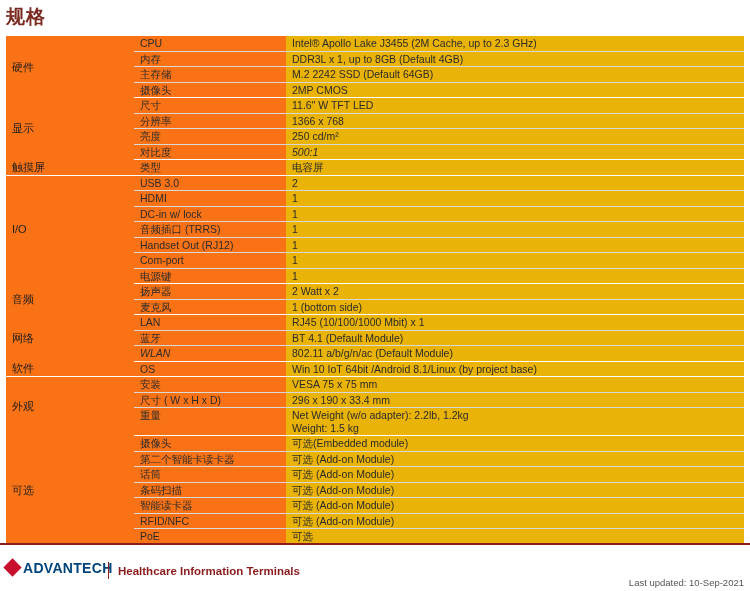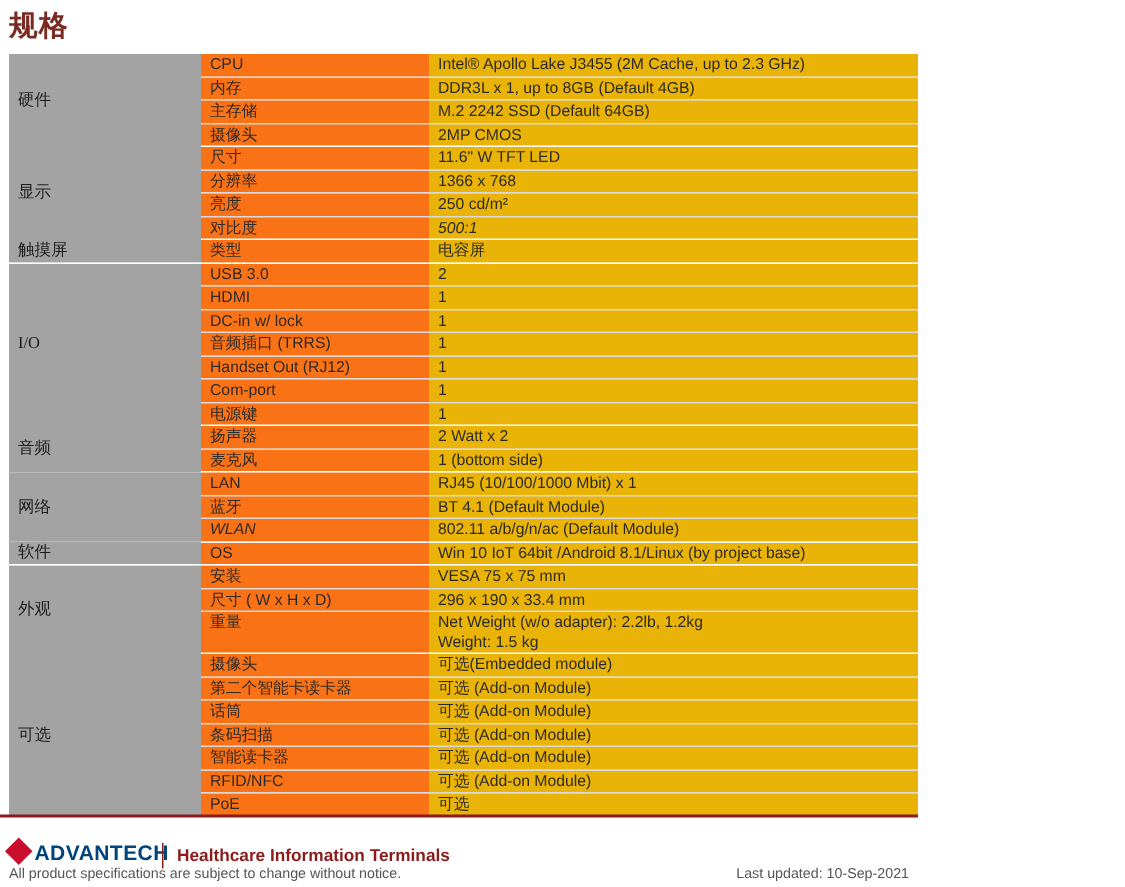--- a/index.html
+++ b/index.html
@@ -4,21 +4,21 @@
 <style>
   * { box-sizing: border-box; }
   html, body {
     margin: 0; padding: 0;
     width: 750px; height: 591px;
     background: #ffffff;
     font-family: "Liberation Sans", sans-serif;
   }
   #page {
     position: relative;
-    width: 612px; height: 591px;
+    width: 750px; height: 591px;
     background: #ffffff;
     overflow: hidden;
   }
   
   .page-title {
     position: absolute;
     left: 6px; top: 4px;
     font-size: 19px;
     font-weight: bold;
     color: #7a2a20;
@@ -38,26 +38,25 @@
   .spec-table col.c2 { width: 152px; }
   .spec-table col.c3 { width: 458px; }
 
   .spec-table td {
     padding: 1px 4px 1px 4px;
     vertical-align: top;
     line-height: 12.5px;
     height: 14px;
   }
   td.cat {
-    background: #a3a3a3;
+    background: #f97316;
     font-size: 11px;
     color: #1d1d1d;
     vertical-align: middle;
     padding-left: 6px;
-    font-family: Liberation Serif, serif;
   }
   td.sub {
     background: #f97316;
     border-bottom: 1px solid #d9d9d9;
     padding-left: 6px;
   }
   td.val {
     background: #eab308;
     border-bottom: 1px solid #d9d9d9;
     padding-left: 6px;
@@ -277,16 +276,15 @@
   </table>
 
   <div class="footer-bar"></div>
 
   <div class="logo">
     <span class="logo-mark"></span>
     <span class="logo-text">ADVANTECH</span>
   </div>
   <div class="footer-sep"></div>
   <div class="footer-title">Healthcare Information Terminals</div>
-  <div class="footer-note">All product specifications are subject to change without notice.</div>
   <div class="footer-date">Last updated: 10-Sep-2021</div>
 
 </div>
 
 </body></html>

